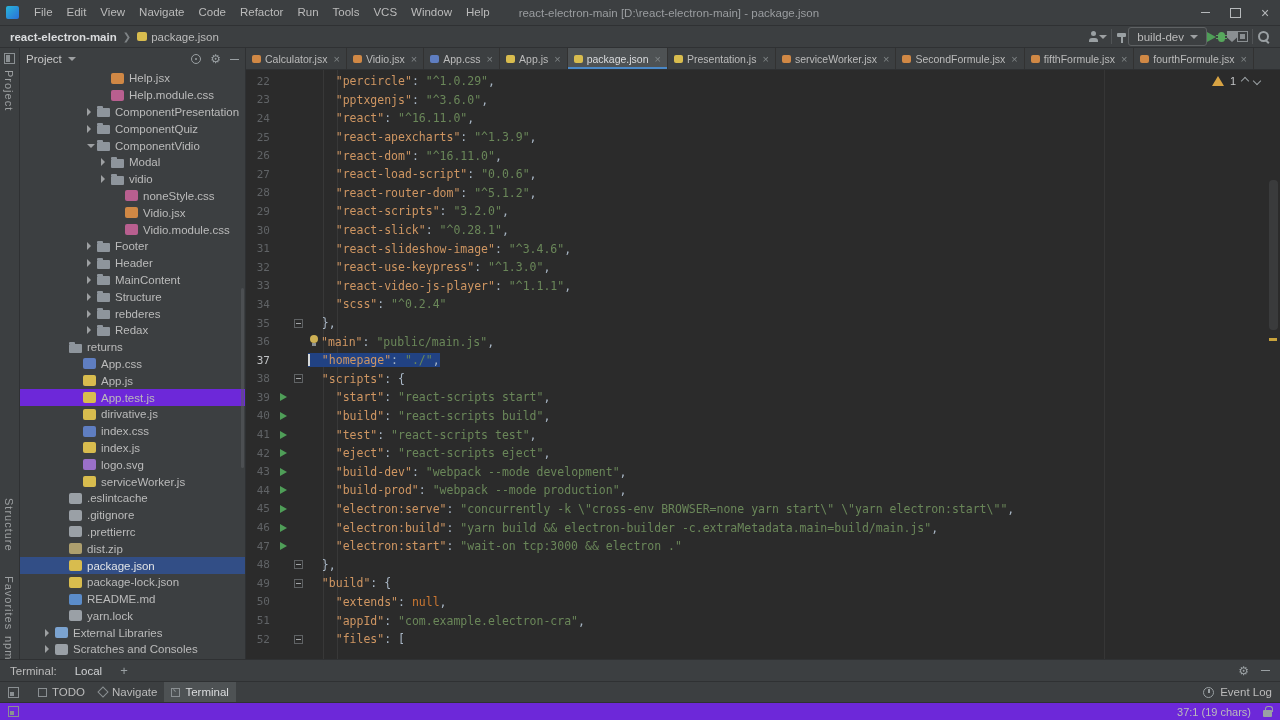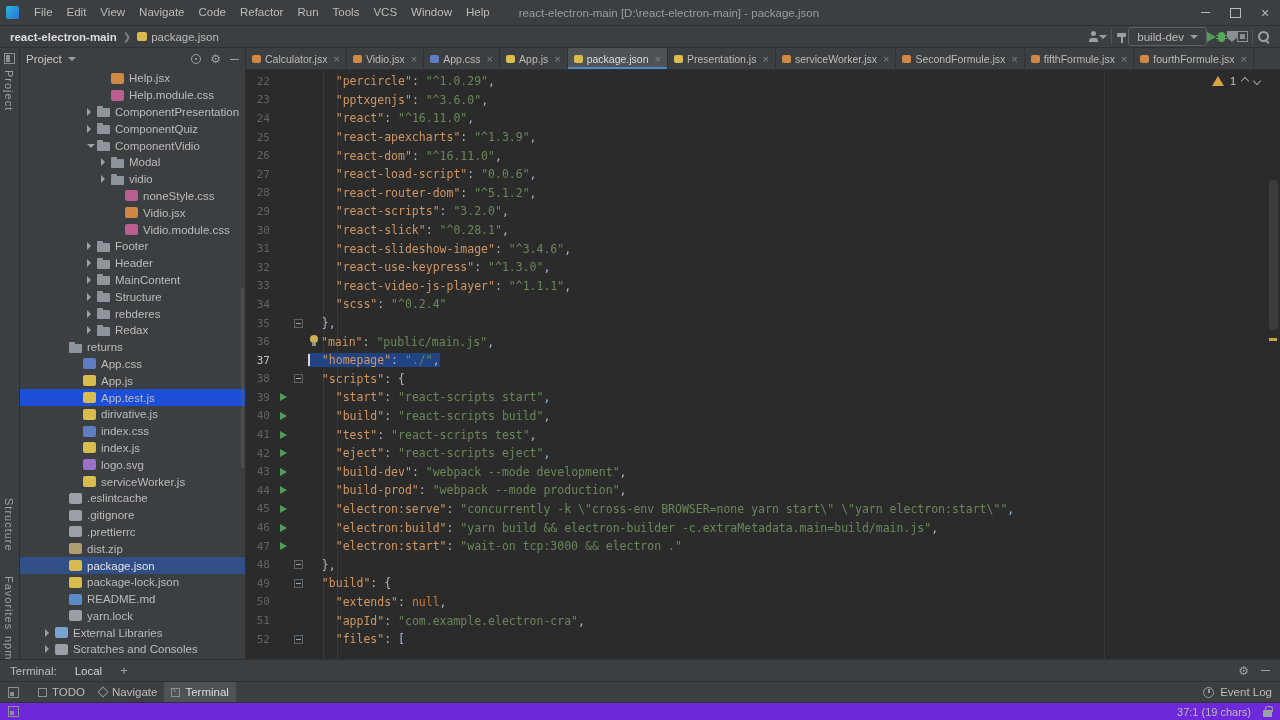--- a/index.html
+++ b/index.html
@@ -58,21 +58,21 @@
   #project-title{color:#c7c7c7}
   #project-header .hdr-icons{margin-left:auto;display:flex;align-items:center;gap:9px}
   .ictarget{width:10px;height:10px;border:1px solid #9aa0a3;border-radius:50%;position:relative;display:inline-block}
   .ictarget::after{content:"";position:absolute;left:3px;top:3px;width:2px;height:2px;background:#9aa0a3;border-radius:50%}
   .gearchar{color:#9aa0a3;font-size:12px;line-height:1}
   .hidebar{width:9px;height:1px;background:#9aa0a3;display:inline-block}
   #tree{height:589px;overflow:hidden}
   .trow{height:16.8px;display:flex;align-items:center;white-space:nowrap;cursor:default}
   .trow.sel-b{background:#324e86}
   .trow.sel-b .tlabel{color:#e0e3e6}
-  .trow.sel-g{background:#1d4ed8}
+  .trow.sel-g{background:#6d28d9}
   .tpad{flex:none;height:1px}
   .chev{width:13px;height:100%;position:relative;flex:none}
   .chev::after{content:"";position:absolute;top:50%;margin-top:-4px;left:3px}
   .chev-r::after{border-left:4px solid #9da0a2;border-top:4px solid transparent;border-bottom:4px solid transparent}
   .chev-d::after{border-top:4px solid #9da0a2;border-left:4px solid transparent;border-right:4px solid transparent;margin-top:-2px}
   .ti{width:13px;height:11px;border-radius:2px;flex:none;margin-right:5px;position:relative}
   .ti-folder{background:#8e959c;height:9px;border-radius:1px;margin-top:2px}
   .ti-folder::before{content:"";position:absolute;top:-2px;left:0;width:6px;height:2px;background:#8e959c;border-radius:1px 1px 0 0}
   .ti-jsx{background:#d08845}.ti-css{background:#5f7ec1}.ti-mcss{background:#b85f8f}
   .ti-js{background:#d8bc4e}.ti-json{background:#d8bc4e}.ti-svg{background:#9a70c8}

